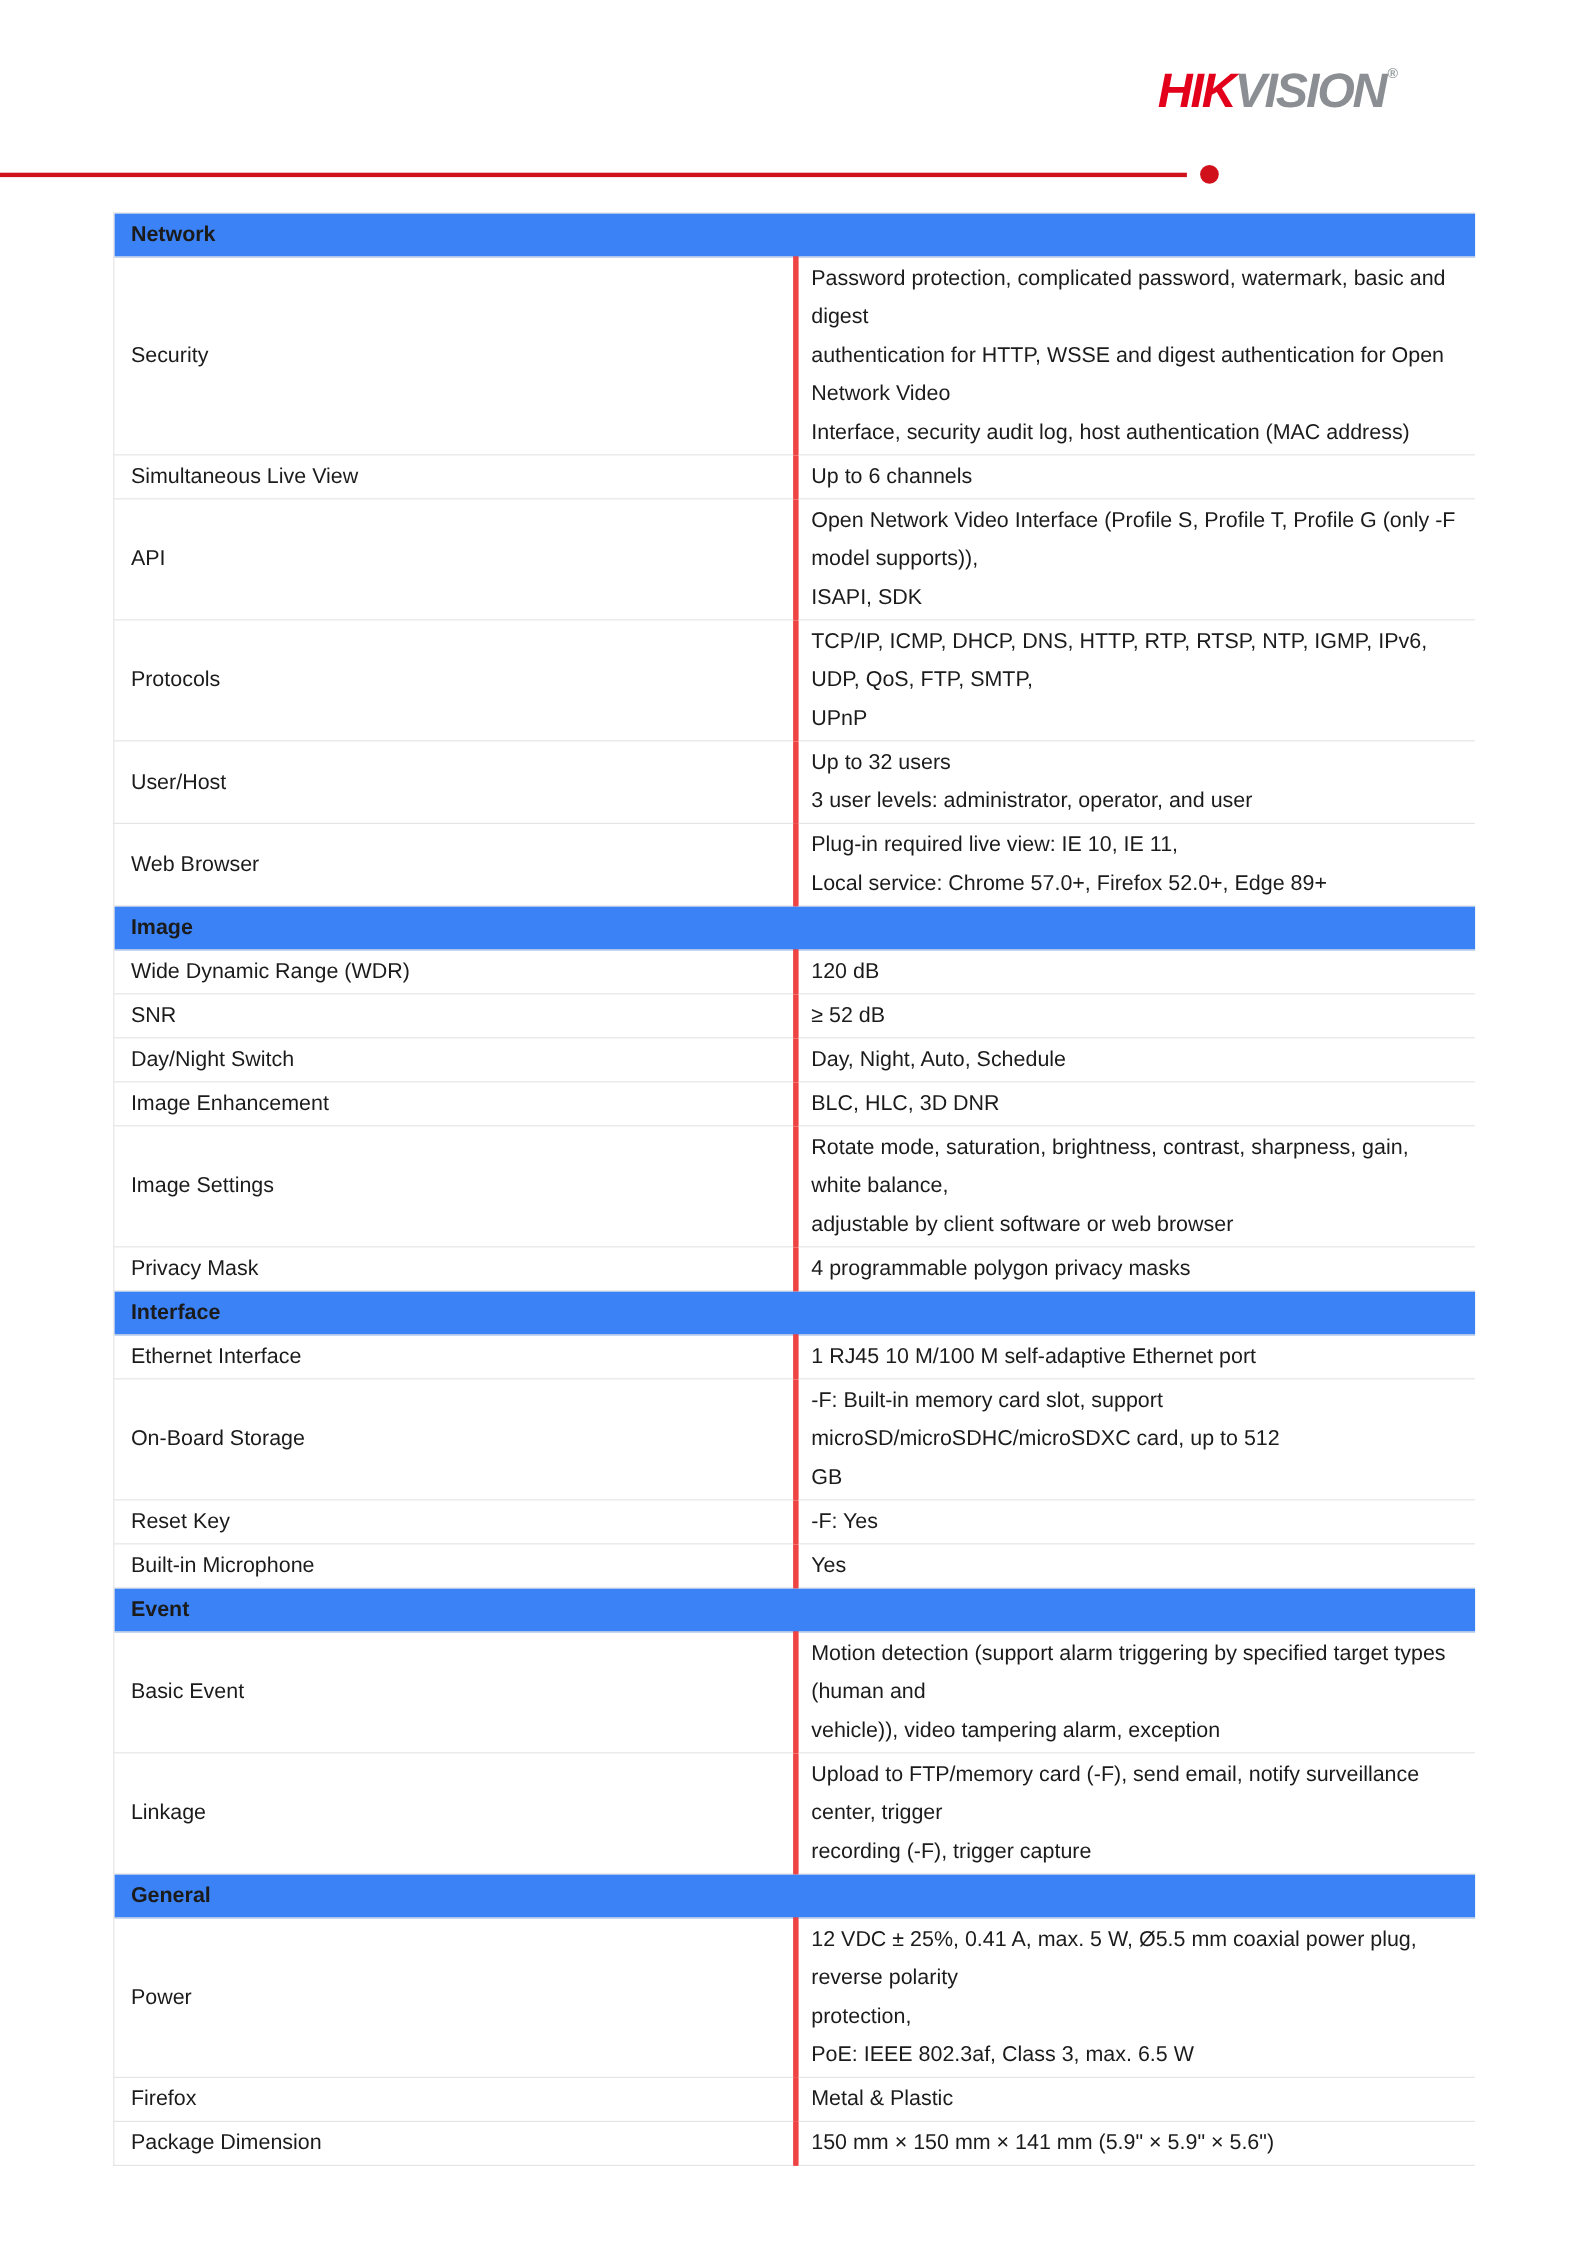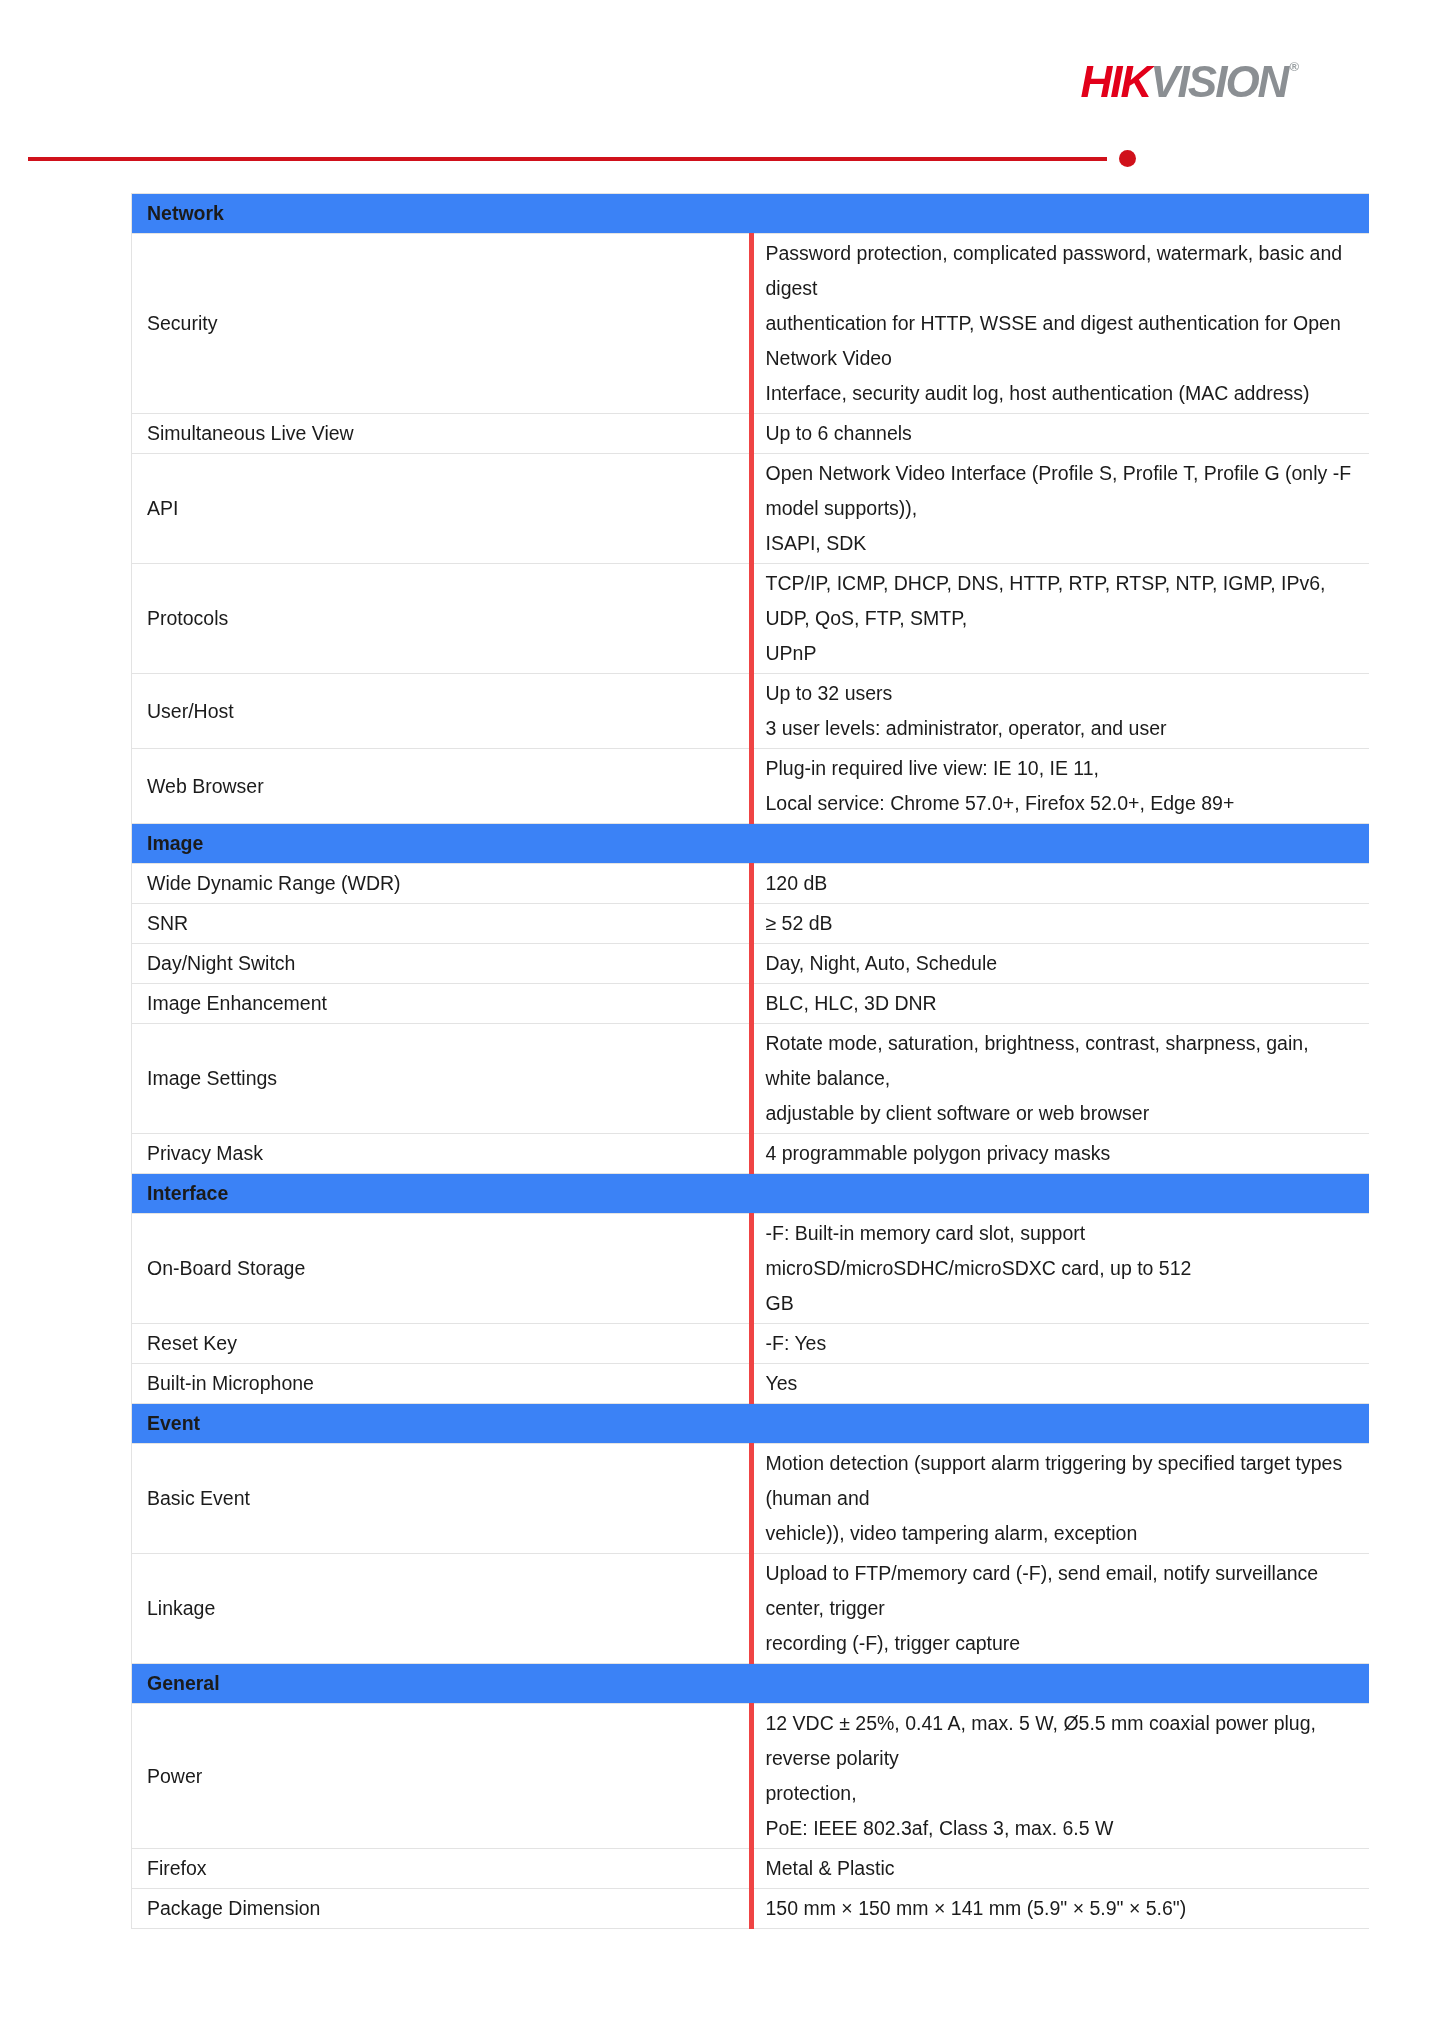--- a/index.html
+++ b/index.html
@@ -4,21 +4,20 @@
 <style>
   html, body { margin:0; padding:0; background:#ffffff; }
   .page {
     position: relative;
     width: 1341px;
     height: 2044px;
     background: #ffffff;
     font-family: "Liberation Sans", sans-serif;
     color: #1b1b1b;
     overflow: hidden;
-    margin-left: 28px;
   }
 
   
   .logo {
     position: absolute;
     top: 60px;
     right: 70px;
     font-style: italic;
     font-weight: bold;
     font-size: 44px;
@@ -161,20 +160,24 @@
 adjustable by client software or web browser</td>
         </tr>
         <tr>
           <td class="label">Privacy Mask</td>
           <td class="value">4 programmable polygon privacy masks</td>
         </tr>
         <tr>
           <td colspan="2" class="section-title">Interface</td>
         </tr>
         <tr>
+          <td class="label">Ethernet Interface</td>
+          <td class="value">1 RJ45 10 M/100 M self-adaptive Ethernet port</td>
+        </tr>
+        <tr>
           <td class="label">On-Board Storage</td>
           <td class="value">-F: Built-in memory card slot, support microSD/microSDHC/microSDXC card, up to 512
 GB</td>
         </tr>
         <tr>
           <td class="label">Reset Key</td>
           <td class="value">-F: Yes</td>
         </tr>
         <tr>
           <td class="label">Built-in Microphone</td>

